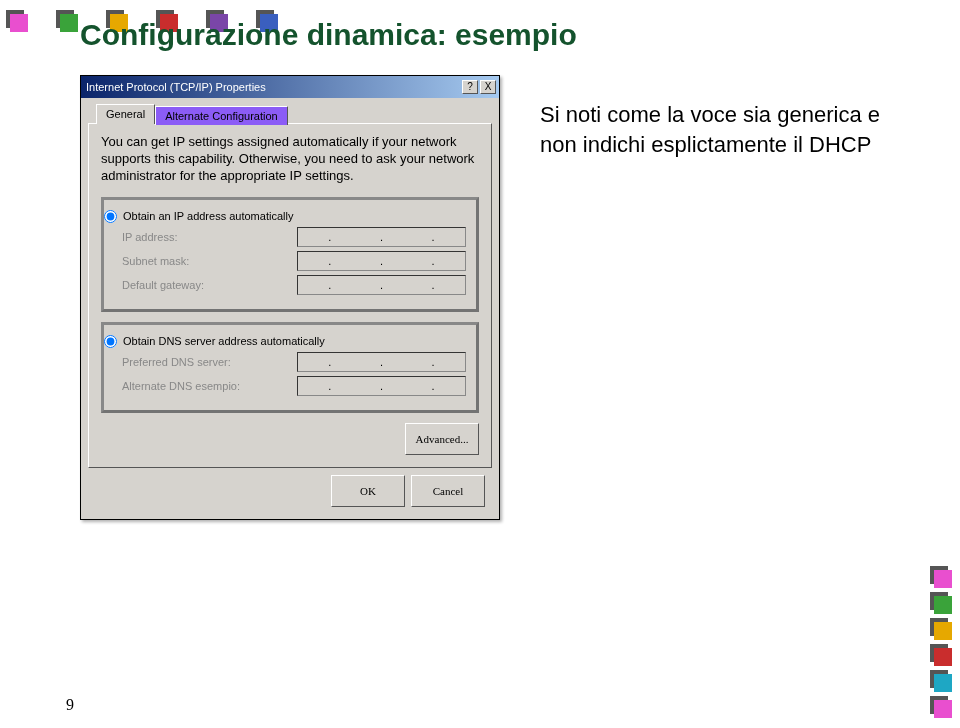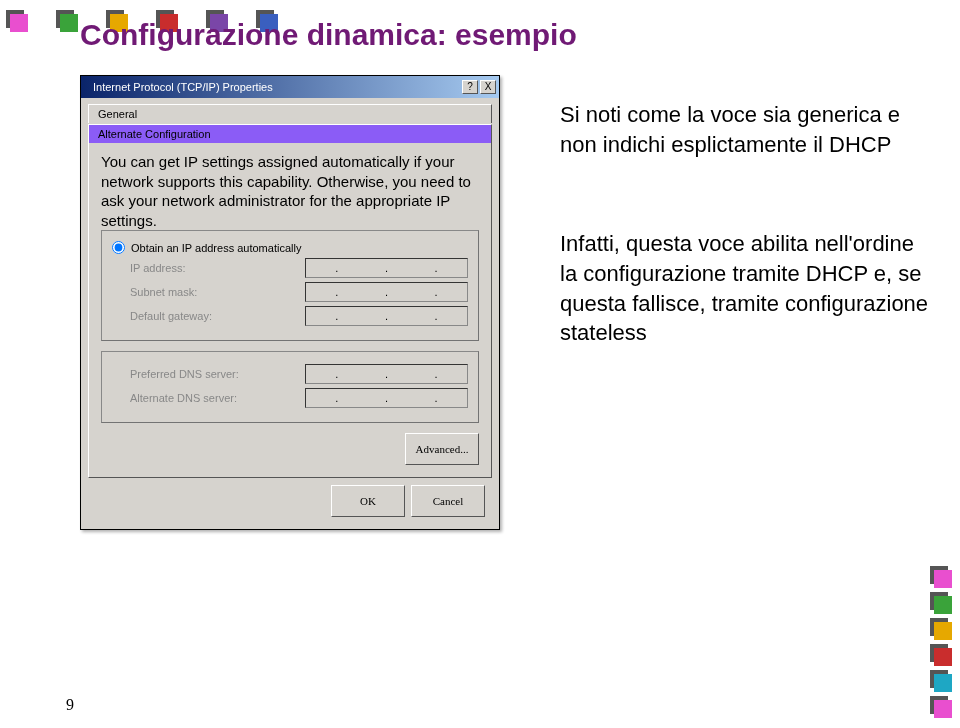--- a/index.html
+++ b/index.html
@@ -5,49 +5,49 @@
   * { box-sizing: border-box; margin: 0; padding: 0; }
   body { width: 960px; height: 728px; background: #fff; font-family: Verdana, Arial, sans-serif; position: relative; overflow: hidden; }
   
   .squares { position: absolute; display: flex; flex-direction: column; gap: 4px; }
   .squares.top-left { top: 10px; left: 6px; flex-direction: row; gap: 28px; }
   .squares.bottom-right { bottom: 10px; right: 8px; }
   .sq-outer { width: 22px; height: 22px; position: relative; }
   .sq-outer .o1 { position:absolute; top:0; left:0; width:18px; height:18px; background:#555; }
   .sq-outer .o2 { position:absolute; top:4px; left:4px; width:18px; height:18px; }
   
-  .page-title { position: absolute; top: 18px; left: 80px; font-size: 30px; font-weight: bold; color: #701a75; font-family: Verdana, sans-serif; }
+  .page-title { position: absolute; top: 18px; left: 80px; font-size: 30px; font-weight: bold; color: #14532d; font-family: Verdana, sans-serif; }
   
   .dialog { position: absolute; top: 75px; left: 80px; width: 420px; background: #d6d3ce; border: 1px solid #000; box-shadow: 2px 2px 3px rgba(0,0,0,0.3); }
-  .titlebar { height: 22px; background: linear-gradient(to right, #0a246a, #a6caf0); color: #fff; display: flex; align-items: center; justify-content: space-between; padding: 0 3px 0 12px; font-size: 11px; font-family: Tahoma, sans-serif; }
+  .titlebar { height: 22px; background: linear-gradient(to right, #0a246a, #a6caf0); color: #fff; display: flex; align-items: center; justify-content: space-between; padding: 0 3px 0 5px; font-size: 11px; font-family: Tahoma, sans-serif; }
   .tb-btns { display: flex; gap: 2px; }
   .tb-btn { width: 16px; height: 14px; background: #d6d3ce; border: 1px solid #fff; border-right-color: #555; border-bottom-color:#555; font-size: 10px; line-height: 12px; text-align: center; font-family: Arial; color:#000; }
   
-  .tabs { display: flex; padding: 6px 7px 0 7px; flex-direction: column; }
+  .tabs { display: flex; padding: 6px 7px 0 15px; }
   .tab { padding: 3px 9px; font-size: 11px; font-family: Tahoma, sans-serif; border: 1px solid #888; border-bottom: none; background:#8b5cf6; position: relative; }
   .tab.active { background:#d6d3ce; border-top:1px solid #fff; border-left:1px solid #fff; border-right:1px solid #555; z-index:2; margin-bottom:-1px; }
   .tab:not(.active) { border-top:1px solid #fff; border-left:1px solid #fff; border-right:1px solid #555; top:2px; }
   
   .tab-panel { margin: 0 7px 7px 7px; border: 1px solid #fff; border-top:1px solid #fff; border-right:1px solid #555; border-bottom:1px solid #555; padding: 10px 12px 12px 12px; background:#d6d3ce; }
-  .intro { font-size: 15px; font-family: Tahoma, sans-serif; line-height: 1.3; }
+  .intro { font-size: 13px; font-family: Tahoma, sans-serif; line-height: 1.3; margin-bottom: 12px; }
   
-  .group { border: 1px solid #737373; border-top-color:#888; border-left-color:#888; padding: 8px 10px 10px 10px; margin-bottom: 10px; }
+  .group { border: 3px solid #737373; border-top-color:#888; border-left-color:#888; padding: 8px 10px 10px 0; margin-bottom: 10px; }
   .radio-row { display:flex; align-items:center; font-size: 11px; font-family: Tahoma, sans-serif; margin: 2px 0; }
   .radio-row input[type=radio] { margin-right: 6px; }
   
   .field-row { display:flex; align-items:center; font-size: 11px; font-family: Tahoma, sans-serif; margin: 4px 0 4px 18px; gap: 30px; }
   .field-row .lbl { width: 145px; color:#888; }
   .ip-input { flex:1; height:20px; background:#fff; border:1px inset #888; display:flex; align-items:center; justify-content:space-around; color:#888; font-size:11px; padding:0 6px; }
   .ip-input.disabled { background:#d6d3ce; }
   .dot { color:#000; }
   
   .btn-row { display:flex; justify-content:flex-end; gap:6px; padding: 0 14px 12px 0; margin-left: 16px; }
   .win-btn { min-width:74px; height:32px; font-size:11px; font-family: Tahoma; background:#d6d3ce; border:1px solid #fff; border-right:1px solid #555; border-bottom:1px solid #555; }
   
-  .annotations { position: absolute; top: 100px; left: 560px; width: 370px; font-family: Verdana, sans-serif; font-size: 22px; line-height:1.35; }
+  .annotations { position: absolute; top: 100px; left: 540px; width: 370px; font-family: Verdana, sans-serif; font-size: 22px; line-height:1.35; }
   .anno { margin-bottom: 70px; }
   
   .page-num { position:absolute; bottom: 14px; left: 66px; font-size: 16px; font-family: Verdana; }
 </style>
 </head>
 <body>
 
 <div class="squares top-left" id="tl-squares">
     <div class="sq-outer">
       <div class="o1"></div>
@@ -144,46 +144,49 @@
         <span class="lbl">Default gateway:</span>
         <div class="ip-input disabled">
             <span class="dot">.</span>
             <span class="dot">.</span>
             <span class="dot">.</span>
           </div>
       </div>
     </div>
 
     <div class="group">
+      <label class="radio-row">
+        <input type="radio" name="dns" checked="" style="">
+        <span>Obtain DNS server address automatically</span>
+      </label>
       <div class="field-row">
         <span class="lbl">Preferred DNS server:</span>
         <div class="ip-input disabled">
             <span class="dot">.</span>
             <span class="dot">.</span>
             <span class="dot">.</span>
           </div>
       </div>
       <div class="field-row">
-        <span class="lbl">Alternate DNS server:</span>
+        <span class="lbl">Alternate DNS esempio:</span>
         <div class="ip-input disabled">
             <span class="dot">.</span>
             <span class="dot">.</span>
             <span class="dot">.</span>
           </div>
       </div>
     </div>
 
     <div style="display:flex; justify-content:flex-end;">
       <button class="win-btn">Advanced...</button>
     </div>
   </div>
   <div class="btn-row">
     <button class="win-btn">OK</button>
     <button class="win-btn">Cancel</button>
   </div>
 </div>
 
 <div class="annotations">
   <div class="anno">Si noti come la voce sia generica e non indichi esplictamente il DHCP</div>
-  <div class="anno">Infatti, questa voce abilita nell'ordine la configurazione tramite DHCP e, se questa fallisce, tramite configurazione stateless</div>
 </div>
 
 <div class="page-num">9</div>
 
 </body></html>

